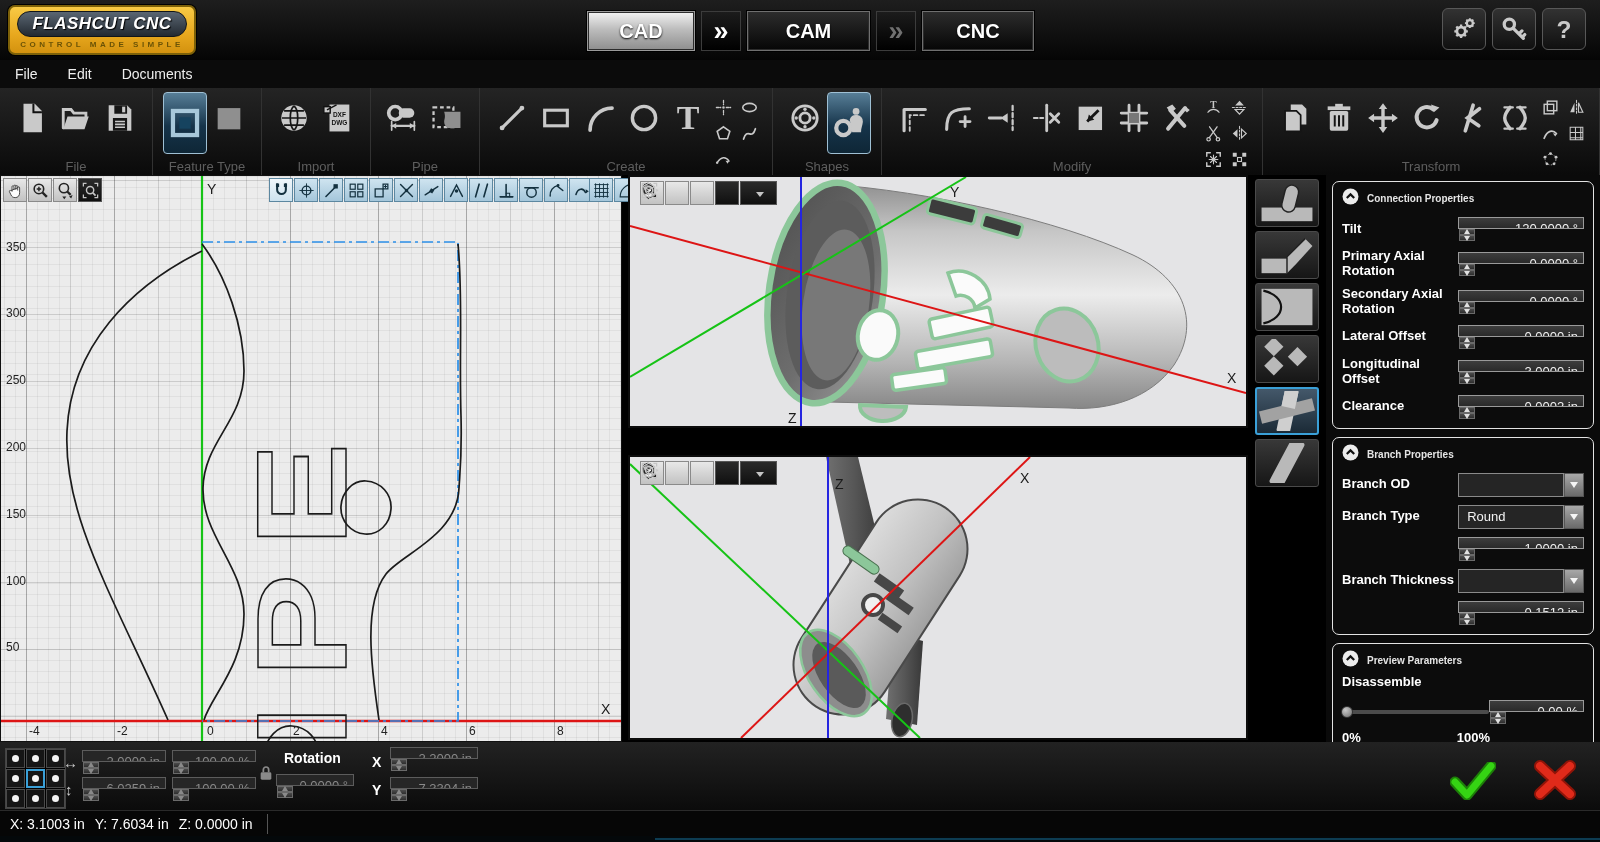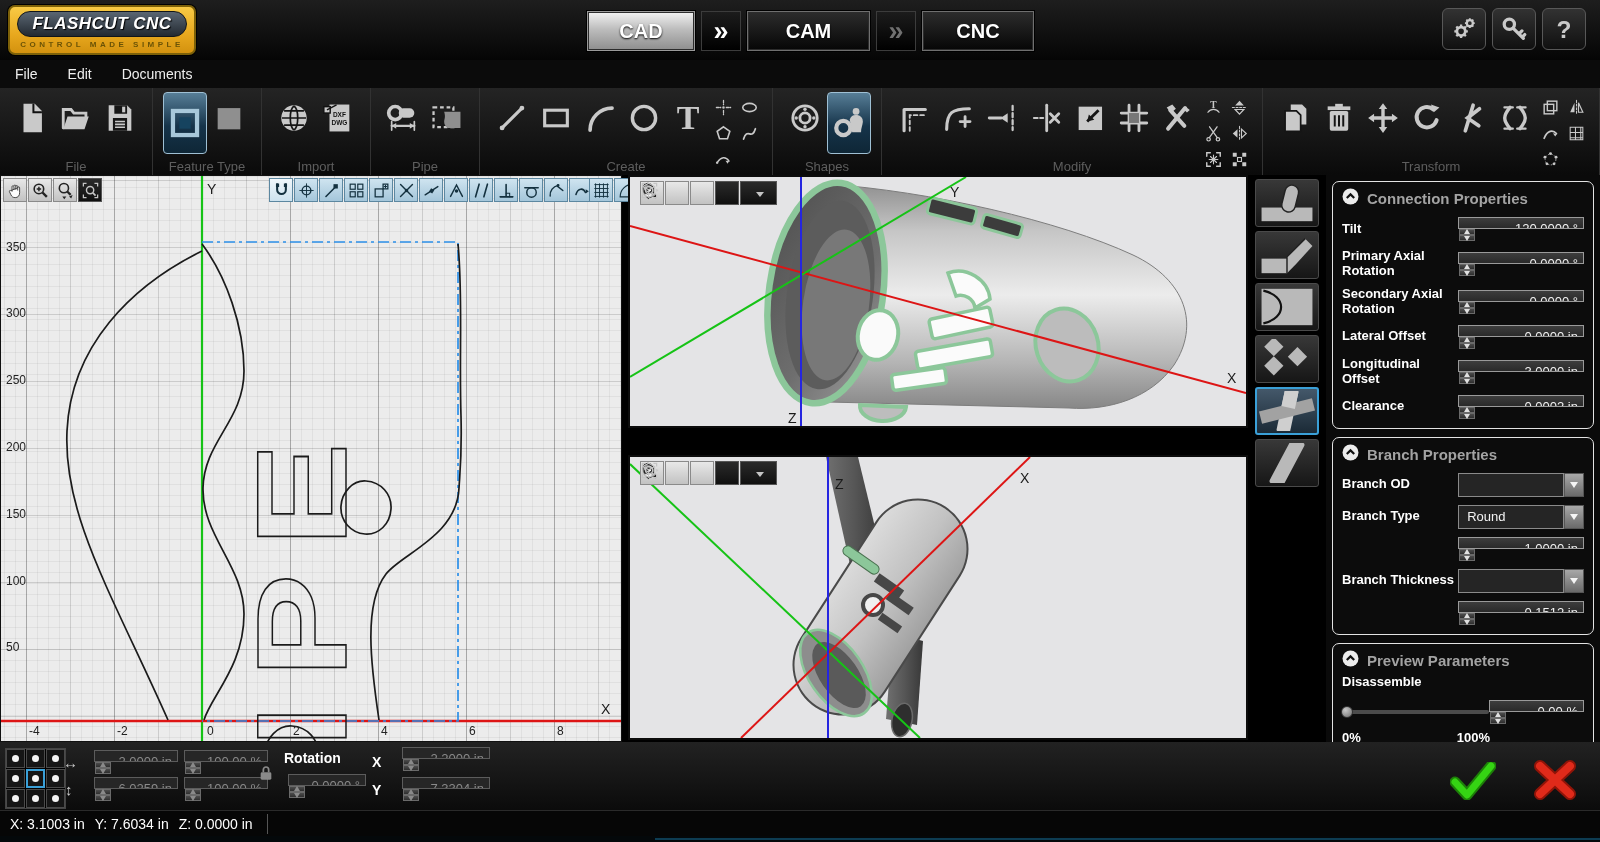--- a/index.html
+++ b/index.html
@@ -84,21 +84,21 @@
   #connstrip { position:absolute; left:1252px; top:0; width:72px; height:567px; background:#000;
           padding:4px 3px; }
   .cbtn { width:64px; height:48px; margin-bottom:4px; border-radius:3px; border:1px solid #4a4a4a;
           background:linear-gradient(#383838,#161616); display:flex; align-items:center; justify-content:center; }
   .cbtn.sel { border:2px solid #3aa0d8; background:linear-gradient(#44586a,#1b2a36); }
 
   
   #props { position:absolute; left:1326px; top:0; width:274px; height:567px; background:#0a0a0a; padding:6px 6px; }
   .pbox { border:1px solid #e3e3e3; border-radius:7px; padding:6px 9px 9px; margin-bottom:8px; background:#0c0c0c; }
   .phead { display:flex; align-items:center; gap:8px; margin-bottom:4px; }
-  .phead .ttl { color:#a3a3a3; font-weight:bold; font-size:15px; }
+  .phead .ttl { color:#e5e5e5; font-weight:bold; font-size:10px; }
   .prow { display:flex; justify-content:space-between; align-items:center; margin-top:8px; }
   .plabel { color:#fff; font-size:13px; width:122px; line-height:1.15; font-weight:bold; }
   .spin { display:flex; height:24px; width:132px;flex-direction:column; }
   .spinval { flex:1; background:linear-gradient(#3d3d3d,#2a2a2a); border:1px solid #9a9a9a;
           color:#f2f2f2; font-size:13px; text-align:right; padding:3px 5px 0 0; overflow:hidden; white-space:nowrap; }
   .spinbtns { width:16px; display:flex; flex-direction:column; margin-left:1px; }
   .sb { flex:1; background:linear-gradient(#4c4c4c,#2e2e2e); border:1px solid #6a6a6a;
           display:flex; align-items:center; justify-content:center; }
   .sb i { width:0; height:0; border:3.5px solid transparent; display:block; }
   .sb.up i { border-bottom:5px solid #e0e0e0; margin-top:-4px; }
@@ -120,21 +120,21 @@
   
   #bottombar { position:absolute; left:0; top:742px; width:1600px; height:68px;
           background:linear-gradient(#222,#0b0b0b); }
   #grid-widget { position:absolute; left:5px; top:6px; display:grid; grid-template-columns:repeat(3,19px);
           grid-auto-rows:19px; gap:1px; background:#000; border:1px solid #444; }
   .gcell { background:#151515; border:1px solid #4a4a4a; display:flex; align-items:center; justify-content:center; }
   .gcell.selc { border:2px solid #3aa0d8; }
   .gdot { width:7px; height:7px; border-radius:50%; background:#f5f5f5; }
   .bb-ic { position:absolute; color:#c9c9c9; font-size:15px; font-weight:bold; }
   .bb-lab { position:absolute; color:#fff; font-size:14px; font-weight:bold; }
-  .bslot { position:absolute;margin-left:12px; }
+  .bslot { position:absolute; }
   #checkbtn { position:absolute; left:1450px; top:20px; }
   #crossbtn { position:absolute; left:1532px; top:18px; }
   #statusbar { position:absolute; left:0; top:810px; width:1600px; height:26px; background:#060606;
           border-top:1px solid #2a2a2a; display:flex; align-items:center; }
   #statusbar span { color:#fff; font-size:14px; margin-left:10px; }
   #statussep { width:1px; height:20px; background:#555; margin-left:14px; }
   #bottomstrip { position:absolute; left:0; top:836px; width:1600px; height:6px; background:#04080a; }
   #bottomstrip div { position:absolute; left:655px; top:2px; width:945px; height:2px; background:#0d3c52; }
 </style>
 </head>

